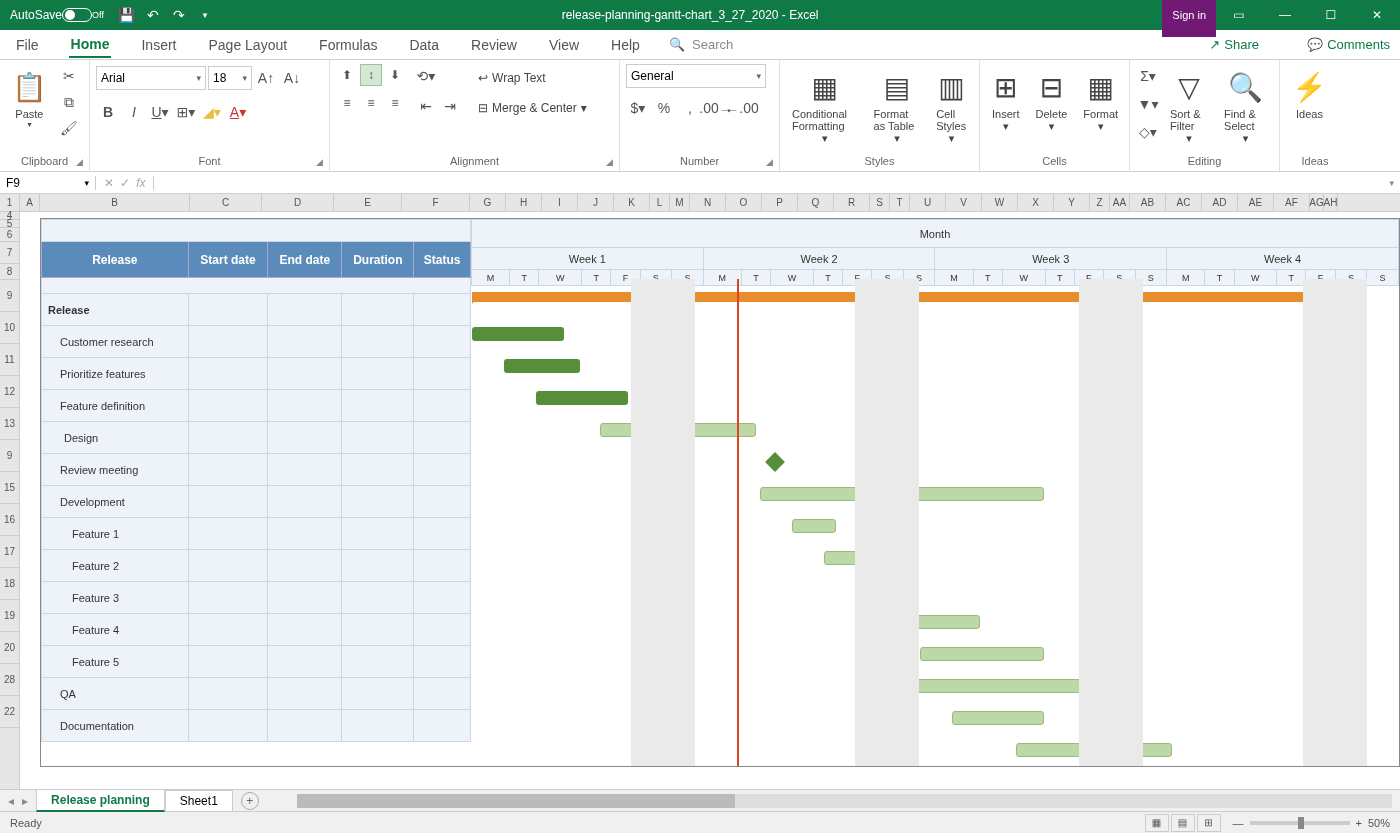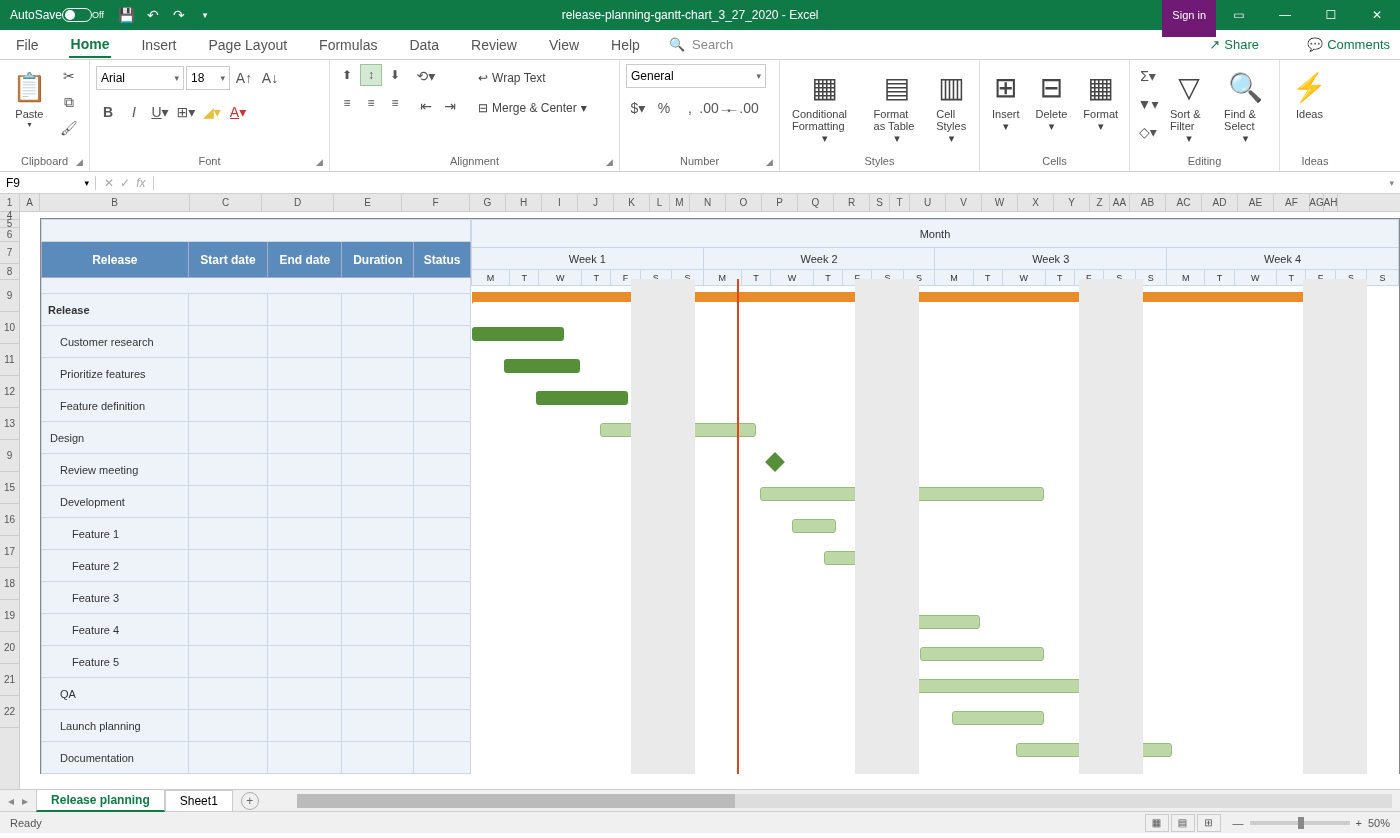--- a/index.html
+++ b/index.html
@@ -30,21 +30,21 @@
 .ribbon-group .group-content { flex: 1; display: flex; align-items: flex-start; gap: 4px; }
 .ribbon-group .group-label { text-align: center; font-size: 11px; color: #666; padding-bottom: 2px; position: relative; }
 .ribbon-group .group-label .launcher { position: absolute; right: 0; bottom: 2px; font-size: 9px; color: #888; }
 .big-btn { display: flex; flex-direction: column; align-items: center; padding: 2px 6px; font-size: 11px; color: #444; }
 .big-btn .icon { height: 42px; display: flex; align-items: center; justify-content: center; font-size: 28px; }
 .small-stack { display: flex; flex-direction: column; gap: 2px; }
 .small-btn { width: 24px; height: 24px; display: flex; align-items: center; justify-content: center; font-size: 14px; color: #555; }
 .font-row { display: flex; align-items: center; gap: 2px; height: 28px; }
 .combo { border: 1px solid #ccc; background: #fff; height: 24px; display: flex; align-items: center; padding: 0 4px; font-size: 12px; }
 .combo .arrow { margin-left: auto; font-size: 9px; color: #666; }
-.font-name { width: 88px; }
+.font-name { width: 110px; }
 .font-size { width: 44px; }
 .align-grid { display: grid; grid-template-columns: repeat(3, 22px); gap: 2px; }
 .align-cell { width: 22px; height: 22px; display: flex; align-items: center; justify-content: center; font-size: 12px; color: #555; border: 1px solid transparent; }
 .align-cell.sel { background: #d4e8d4; border: 1px solid #9cc49c; }
 .wrap-merge { display: flex; flex-direction: column; gap: 2px; padding-left: 6px; }
 .wm-btn { display: flex; align-items: center; gap: 4px; font-size: 12px; color: #444; height: 28px; padding: 0 6px; }
 .number-format { width: 140px; }
 
 
 .formula-bar { height: 22px; display: flex; align-items: center; border-bottom: 1px solid #d0d0d0; font-size: 12px; }
@@ -319,21 +319,21 @@
       <div style="height: 32px;">11</div>
       <div style="height: 32px;">12</div>
       <div style="height: 32px;">13</div>
       <div style="height: 32px;">9</div>
       <div style="height: 32px;">15</div>
       <div style="height: 32px;">16</div>
       <div style="height: 32px;">17</div>
       <div style="height: 32px;">18</div>
       <div style="height: 32px;">19</div>
       <div style="height: 32px;">20</div>
-      <div style="height: 32px;">21</div>
+      <div style="height: 32px;">28</div>
       <div style="height: 32px;">22</div>
     </div>
   <div class="grid-main">
     <div class="col-headers" id="col-headers">
         <div class="ch" style="width: 20px;">A</div>
         <div class="ch" style="width: 150px;">B</div>
         <div class="ch" style="width: 72px;">C</div>
         <div class="ch" style="width: 72px;">D</div>
         <div class="ch" style="width: 68px;">E</div>
         <div class="ch" style="width: 68px;">F</div>
@@ -408,21 +408,21 @@
                   <td></td>
                 </tr>
                 <tr>
                   <td class="task" style="padding-left: 18px;">Feature definition</td>
                   <td></td>
                   <td></td>
                   <td></td>
                   <td></td>
                 </tr>
                 <tr>
-                  <td class="task" style="padding-left: 8px;">Design</td>
+                  <td class="task" style="padding-left: 22px;">Design</td>
                   <td></td>
                   <td></td>
                   <td></td>
                   <td></td>
                 </tr>
                 <tr>
                   <td class="task" style="padding-left: 18px;">Review meeting</td>
                   <td></td>
                   <td></td>
                   <td></td>
@@ -465,27 +465,20 @@
                 </tr>
                 <tr>
                   <td class="task" style="padding-left: 30px;">Feature 5</td>
                   <td></td>
                   <td></td>
                   <td></td>
                   <td></td>
                 </tr>
                 <tr>
                   <td class="task" style="padding-left: 18px;">QA</td>
-                  <td></td>
-                  <td></td>
-                  <td></td>
-                  <td></td>
-                </tr>
-                <tr>
-                  <td class="task" style="padding-left: 18px;">Launch planning</td>
                   <td></td>
                   <td></td>
                   <td></td>
                   <td></td>
                 </tr>
                 <tr>
                   <td class="task" style="padding-left: 18px;">Documentation</td>
                   <td></td>
                   <td></td>
                   <td></td>

